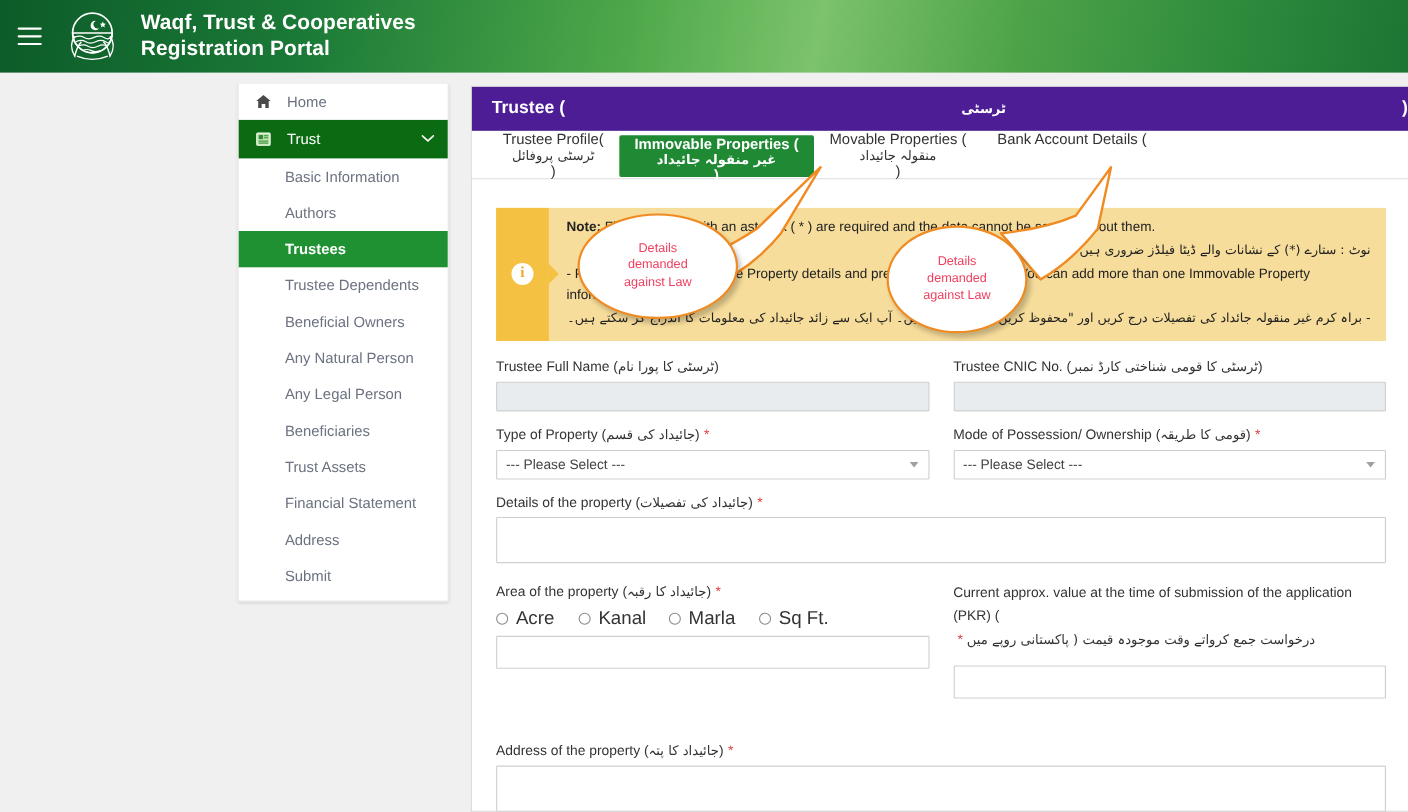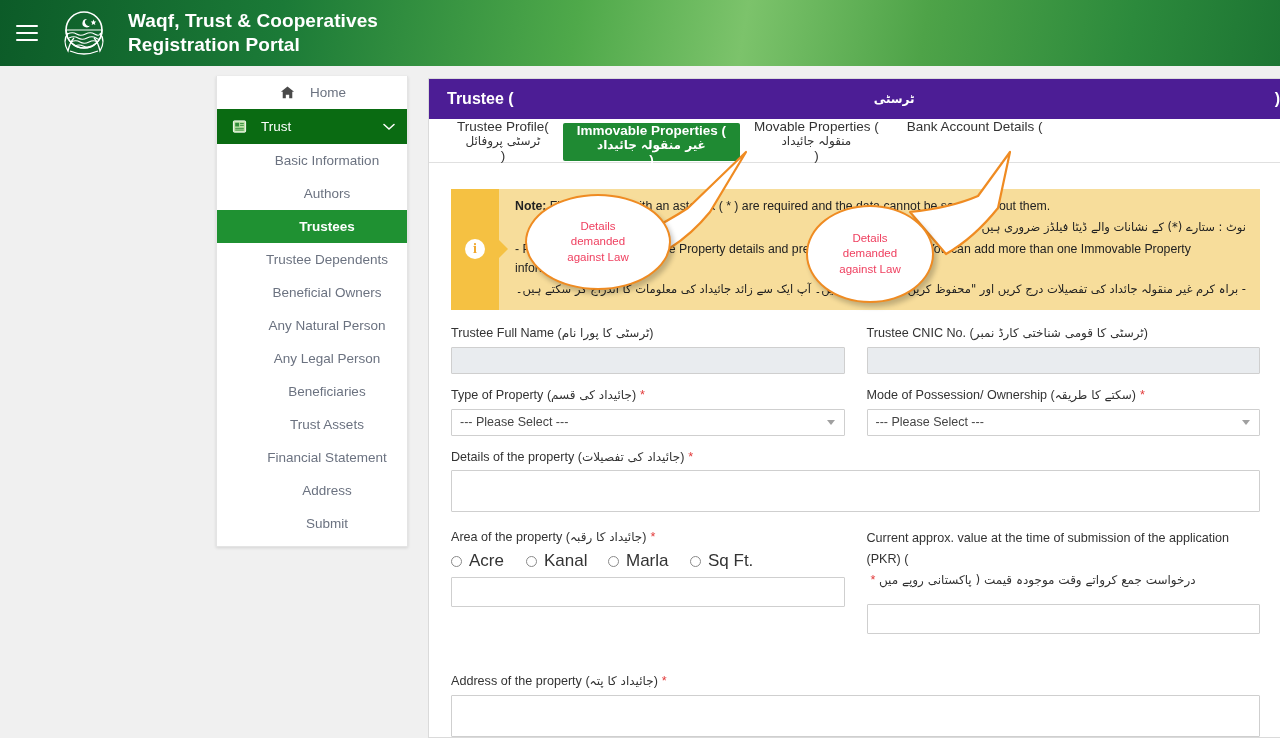--- a/index.html
+++ b/index.html
@@ -40,21 +40,21 @@
     background: #ffffff;
     border: 1px solid #e4e4e4;
     border-top: none;
     box-shadow: 0 1px 3px rgba(0,0,0,.12);
     padding-bottom: 6px;
   }
   .nav-item {
     display: flex; align-items: center;
     height: 33px; padding: 0 12px;
     font-size: 13.5px; color: #6b7280;
-    cursor: pointer; position: relative; justify-content: center;
+    cursor: pointer; position: relative;
   }
   .nav-item .ico { width: 20px; margin-right: 12px; display: flex; align-items: center; justify-content: center;}
   .nav-item.parent { background: #0a6b12; color: #ffffff; font-weight: 400; height: 35px;}
   .nav-item.sub { padding-left: 42px; height: 33px; font-size: 13.5px; }
   .nav-item.sub.active { background: #1f9132; color: #ffffff; font-weight: 600; }
   .chev { margin-left: auto; font-size: 11px; color: #ffffff; }
 
   
   .panel {
     position: absolute; top: 78px; left: 428px;
@@ -336,21 +336,21 @@
           </label>
           <div class="sel">
             <span>--- Please Select ---</span>
             <span class="caret"></span>
           </div>
         </div>
       </div>
       <div class="col">
         <div class="fgroup">
           <label class="flabel">
-            <span>Mode of Possession/ Ownership (</span><span class="urdu">سکتے کا طریقہ</span><span>)</span><span class="req">*</span>
+            <span>Mode of Possession/ Ownership (</span><span class="urdu">قومی کا طریقہ</span><span>)</span><span class="req">*</span>
           </label>
           <div class="sel">
             <span>--- Please Select ---</span>
             <span class="caret"></span>
           </div>
         </div>
       </div>
     </div>
 
     <div class="row">

